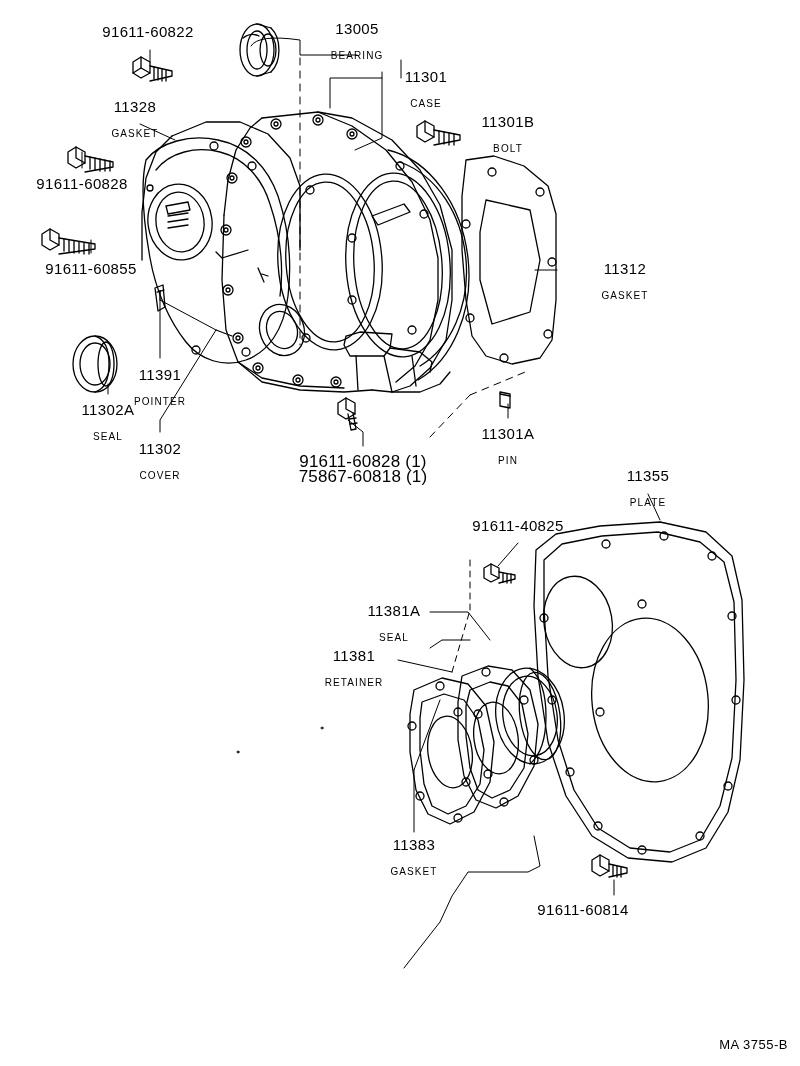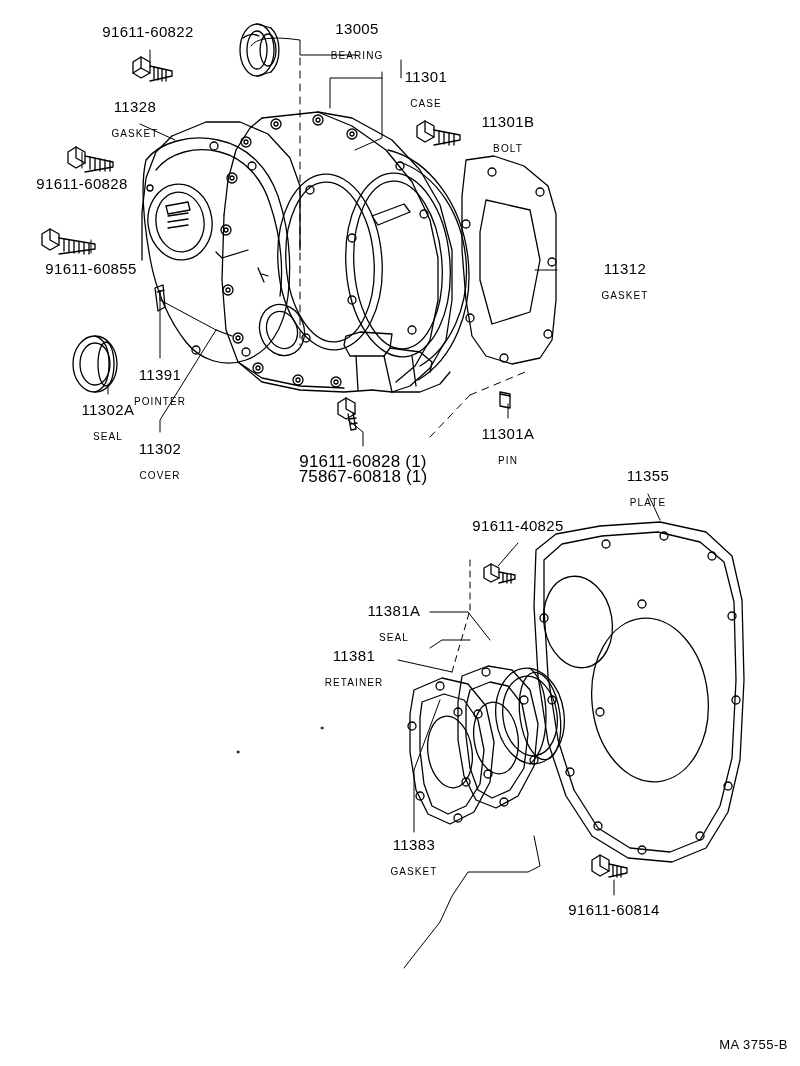--- a/index.html
+++ b/index.html
@@ -432,19 +432,19 @@
   <div class="lbl" style="left:299px; top:648px; width:110px;">
     <span class="num">11381</span>
     <span class="sub">RETAINER</span>
   </div>
 
   <div class="lbl" style="left:364px; top:837px; width:100px;">
     <span class="num">11383</span>
     <span class="sub">GASKET</span>
   </div>
 
-  <div class="lbl" style="left:554px; top:902px; width:120px;">
+  <div class="lbl" style="left:523px; top:902px; width:120px;">
     <span class="num">91611-60814</span>
   </div>
 
   <div class="footer-code">MA 3755-B</div>
 
 </div>
 
 </body></html>

